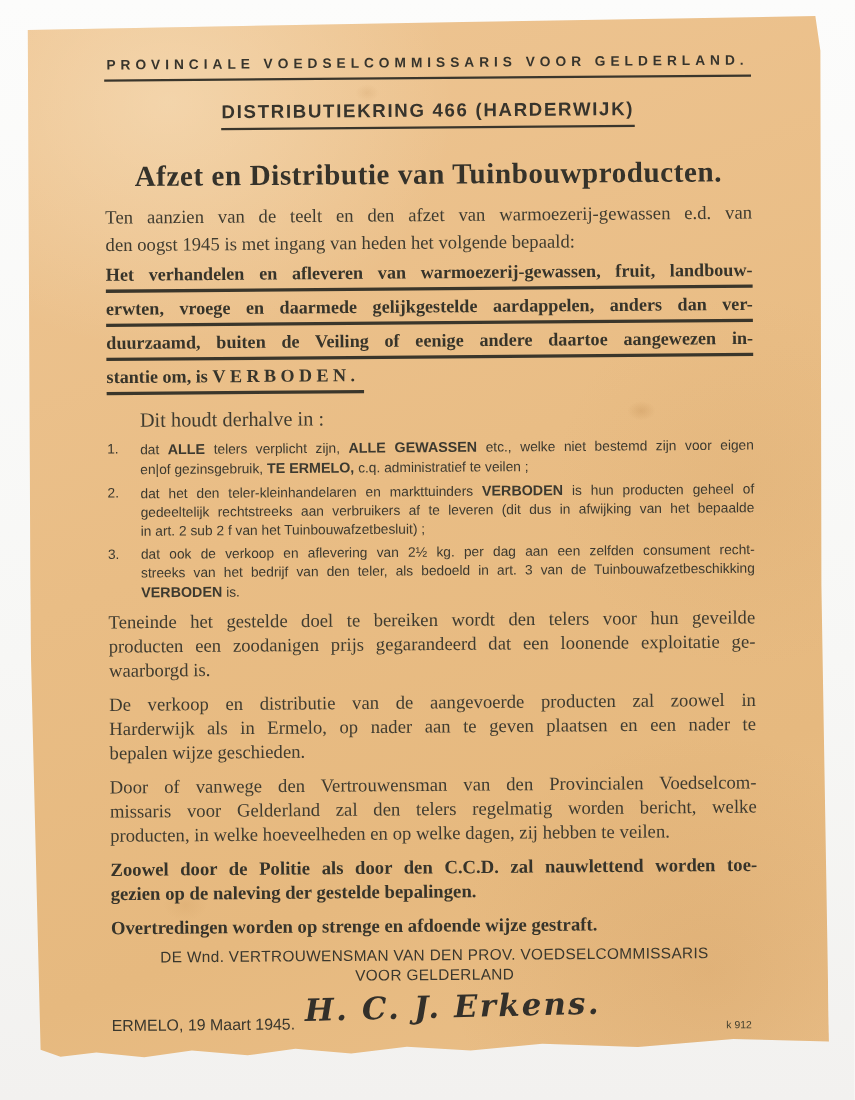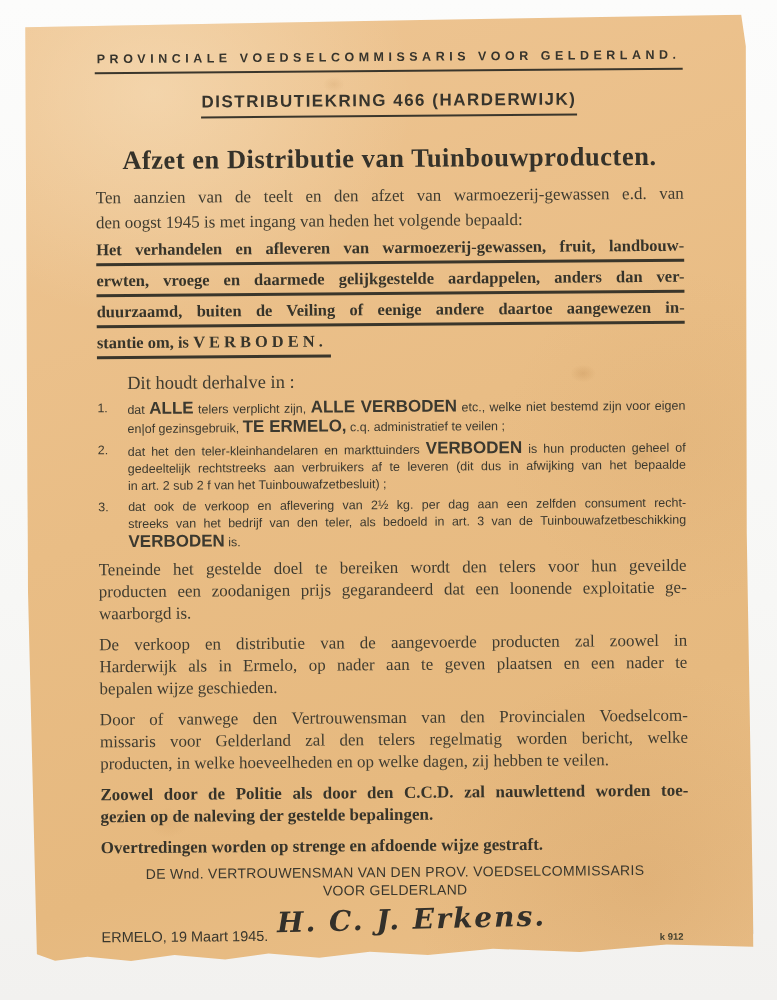--- a/index.html
+++ b/index.html
@@ -82,21 +82,21 @@
   .ruled strong { letter-spacing:4px; }
 
   .derhalve { margin-top:14px; margin-left:30px; font-size:18.5px; color:#403c30; }
 
   .items { margin-top:6px; font-family:"Liberation Sans", sans-serif; }
   .item { display:flex; margin-bottom:4px; }
   .item-num { width:30px; flex:none; font-size:12.5px; line-height:17px; color:#3c392f; }
   .item-lines { flex:1; font-size:12.5px; line-height:17px; color:#3c392f; }
   .item-lines > div { text-align:justify; text-align-last:justify; }
   .item-lines > div:last-child { text-align-last:left; }
-  .item-lines strong { font-size:17px; }
+  .item-lines strong { font-size:13px; }
 
   .p1 { margin-top:7px; } .pmid { margin-top:9px; }
   .pbold { margin-top:9px; font-weight:bold; color:#37342a; }
 
   .sig-role {
     margin-top:6px;
     text-align:center;
     font-family:"Liberation Sans", sans-serif;
     font-size:14px; letter-spacing:0.3px; line-height:18px;
     color:#3a372d;
@@ -111,21 +111,21 @@
     white-space:nowrap;
   }
   .place-date {
     position:absolute; left:0; top:26px;
     font-family:"Liberation Sans", sans-serif;
     font-size:14.5px; color:#3a372d;
   }
   .print-mark {
     position:absolute; right:6px; top:32px;
     font-family:"Liberation Sans", sans-serif;
-    font-weight:bold; font-size:9.5px; color:#45412f;
+    font-weight:normal; font-size:9.5px; color:#45412f;
   }
 </style>
 </head>
 <body>
 
 <div class="scan">
   <div class="paper">
     <div class="stain s1"></div>
     <div class="stain s2"></div>
     <div class="stain s3"></div>
@@ -152,21 +152,21 @@
           <div>duurzaamd, buiten de Veiling of eenige andere daartoe aangewezen in-</div>
           <div>stantie om, is <strong>VERBODEN.</strong></div>
         </div>
 
       <div class="derhalve">Dit houdt derhalve in :</div>
 
       <div class="items">
         <div class="item">
           <div class="item-num">1.</div>
           <div class="item-lines">
-              <div>dat <strong>ALLE</strong> telers verplicht zijn, <strong>ALLE VERBODEN</strong> etc., welke niet bestemd zijn voor eigen</div>
+              <div>dat <strong>ALLE</strong> telers verplicht zijn, <strong>ALLE GEWASSEN</strong> etc., welke niet bestemd zijn voor eigen</div>
               <div>en|of gezinsgebruik, <strong>TE ERMELO,</strong> c.q. administratief te veilen ;</div>
             </div>
         </div>
         <div class="item">
           <div class="item-num">2.</div>
           <div class="item-lines">
               <div>dat het den teler-kleinhandelaren en markttuinders <strong>VERBODEN</strong> is hun producten geheel of</div>
               <div>gedeeltelijk rechtstreeks aan verbruikers af te leveren (dit dus in afwijking van het bepaalde</div>
               <div>in art. 2 sub 2 f van het Tuinbouwafzetbesluit) ;</div>
             </div>

